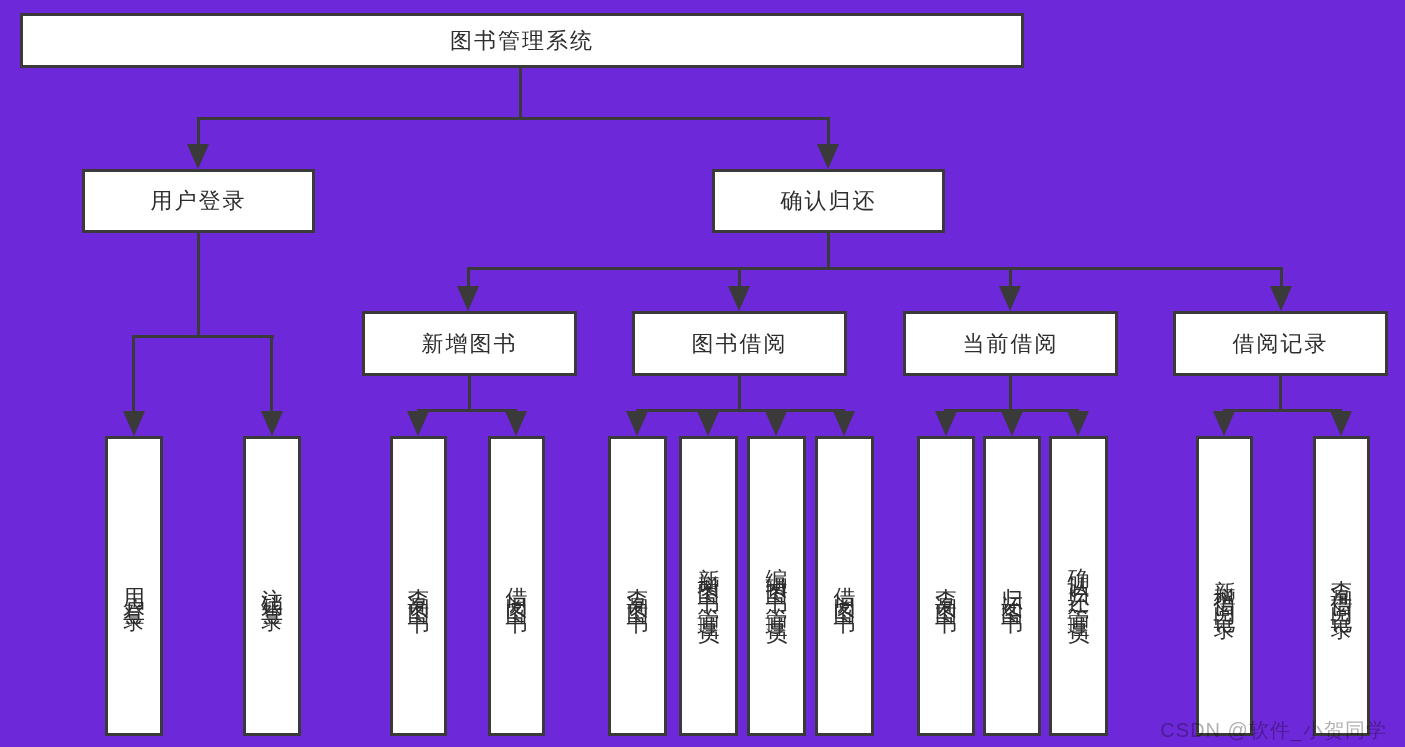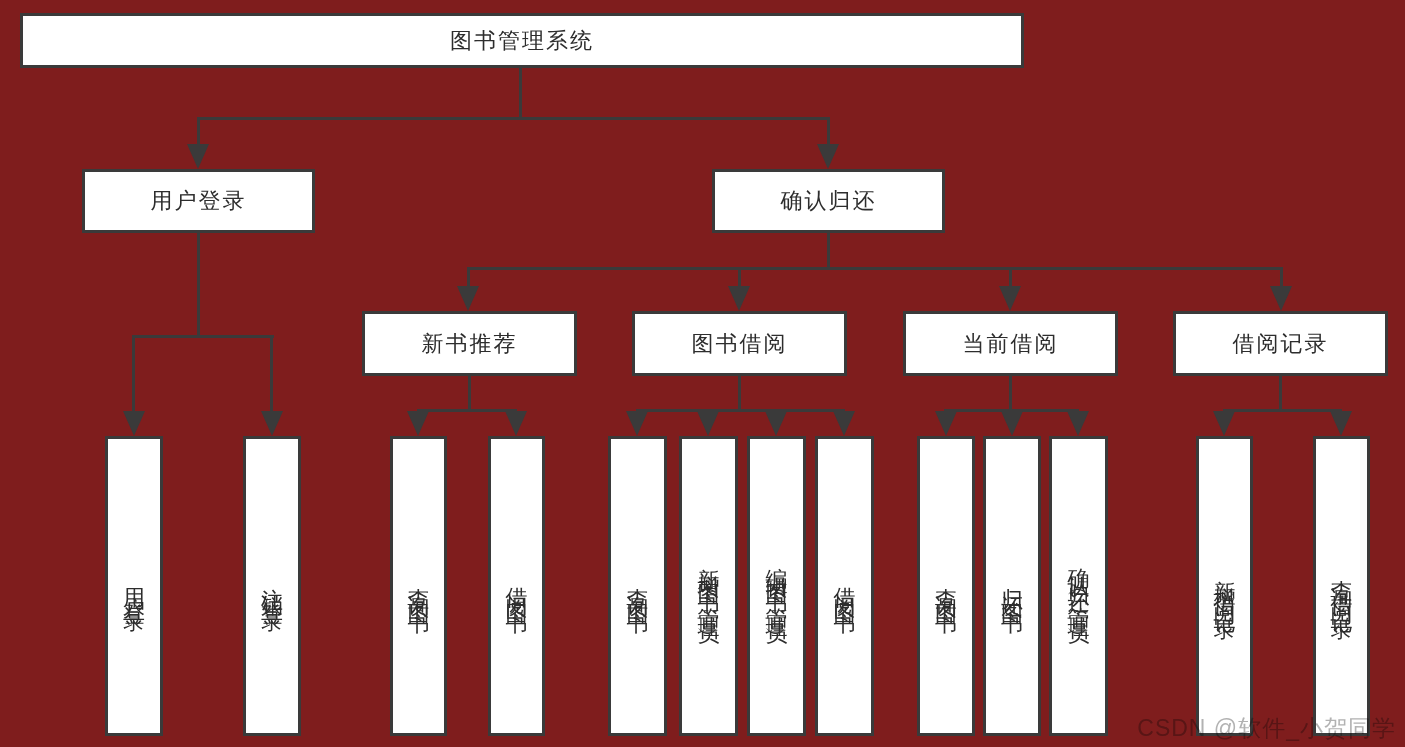--- a/index.html
+++ b/index.html
@@ -1,36 +1,36 @@
 <!DOCTYPE html>
 <html><head>
 <meta charset="utf-8">
 <style>
   html,body{margin:0;padding:0;background:#ffffff;}
   .stage{
-    position:relative;width:1405px;height:747px;background:#7f1d1d;
+    position:relative;width:1405px;height:747px;background:#6d28d9;
     font-family:"Liberation Sans","DejaVu Sans",sans-serif;overflow:hidden;text-align:right;
   }
   
   .hline{position:absolute;height:3px;background:#3a3a3a;}
   .vline{position:absolute;width:3px;background:#3a3a3a;}
   .arrow{position:absolute;width:0;height:0;
     border-left:11px solid transparent;border-right:11px solid transparent;
     border-top:25px solid #3a3a3a;}
   
   .hbox{position:absolute;box-sizing:border-box;border:3px solid #3a3a3a;background:#ffffff;
     display:flex;align-items:center;justify-content:center;
     font-size:22px;letter-spacing:2px;color:#2d2d2d;white-space:nowrap;z-index:2;}
   .vbox{position:absolute;top:436px;height:300px;box-sizing:border-box;
     border:3px solid #3a3a3a;background:#ffffff;
     display:flex;align-items:center;justify-content:center;
     writing-mode:vertical-rl;text-orientation:mixed;
     font-size:22px;letter-spacing:8px;color:#2d2d2d;z-index:2;}
   .vbox span{white-space:nowrap;}
-  .watermark{position:absolute;right:9px;bottom:3px;font-size:23px;color:#b2b2b2;
+  .watermark{position:absolute;right:18px;bottom:3px;font-size:20px;color:#b2b2b2;
     letter-spacing:1px;z-index:5;mix-blend-mode:multiply;white-space:nowrap;}
 </style>
 </head>
 <body>
 
 <div class="stage">
 
   <div class="vline" style="left:519px;top:68px;height:50px"></div>
   <div class="hline" style="left:198px;top:117px;width:632px"></div>
   <div class="vline" style="left:197px;top:117px;height:30px"></div>
@@ -84,21 +84,21 @@
   </div>
 
   <div class="hbox" style="left:82px;top:169px;width:233px;height:64px">
     <span>用户登录</span>
   </div>
   <div class="hbox" style="left:712px;top:169px;width:233px;height:64px">
     <span>确认归还</span>
   </div>
 
   <div class="hbox" style="left:362px;top:311px;width:215px;height:65px">
-    <span>新书推荐</span>
+    <span>新增图书</span>
   </div>
   <div class="hbox" style="left:632px;top:311px;width:215px;height:65px">
     <span>图书借阅</span>
   </div>
   <div class="hbox" style="left:903px;top:311px;width:215px;height:65px">
     <span>当前借阅</span>
   </div>
   <div class="hbox" style="left:1173px;top:311px;width:215px;height:65px">
     <span>借阅记录</span>
   </div>

